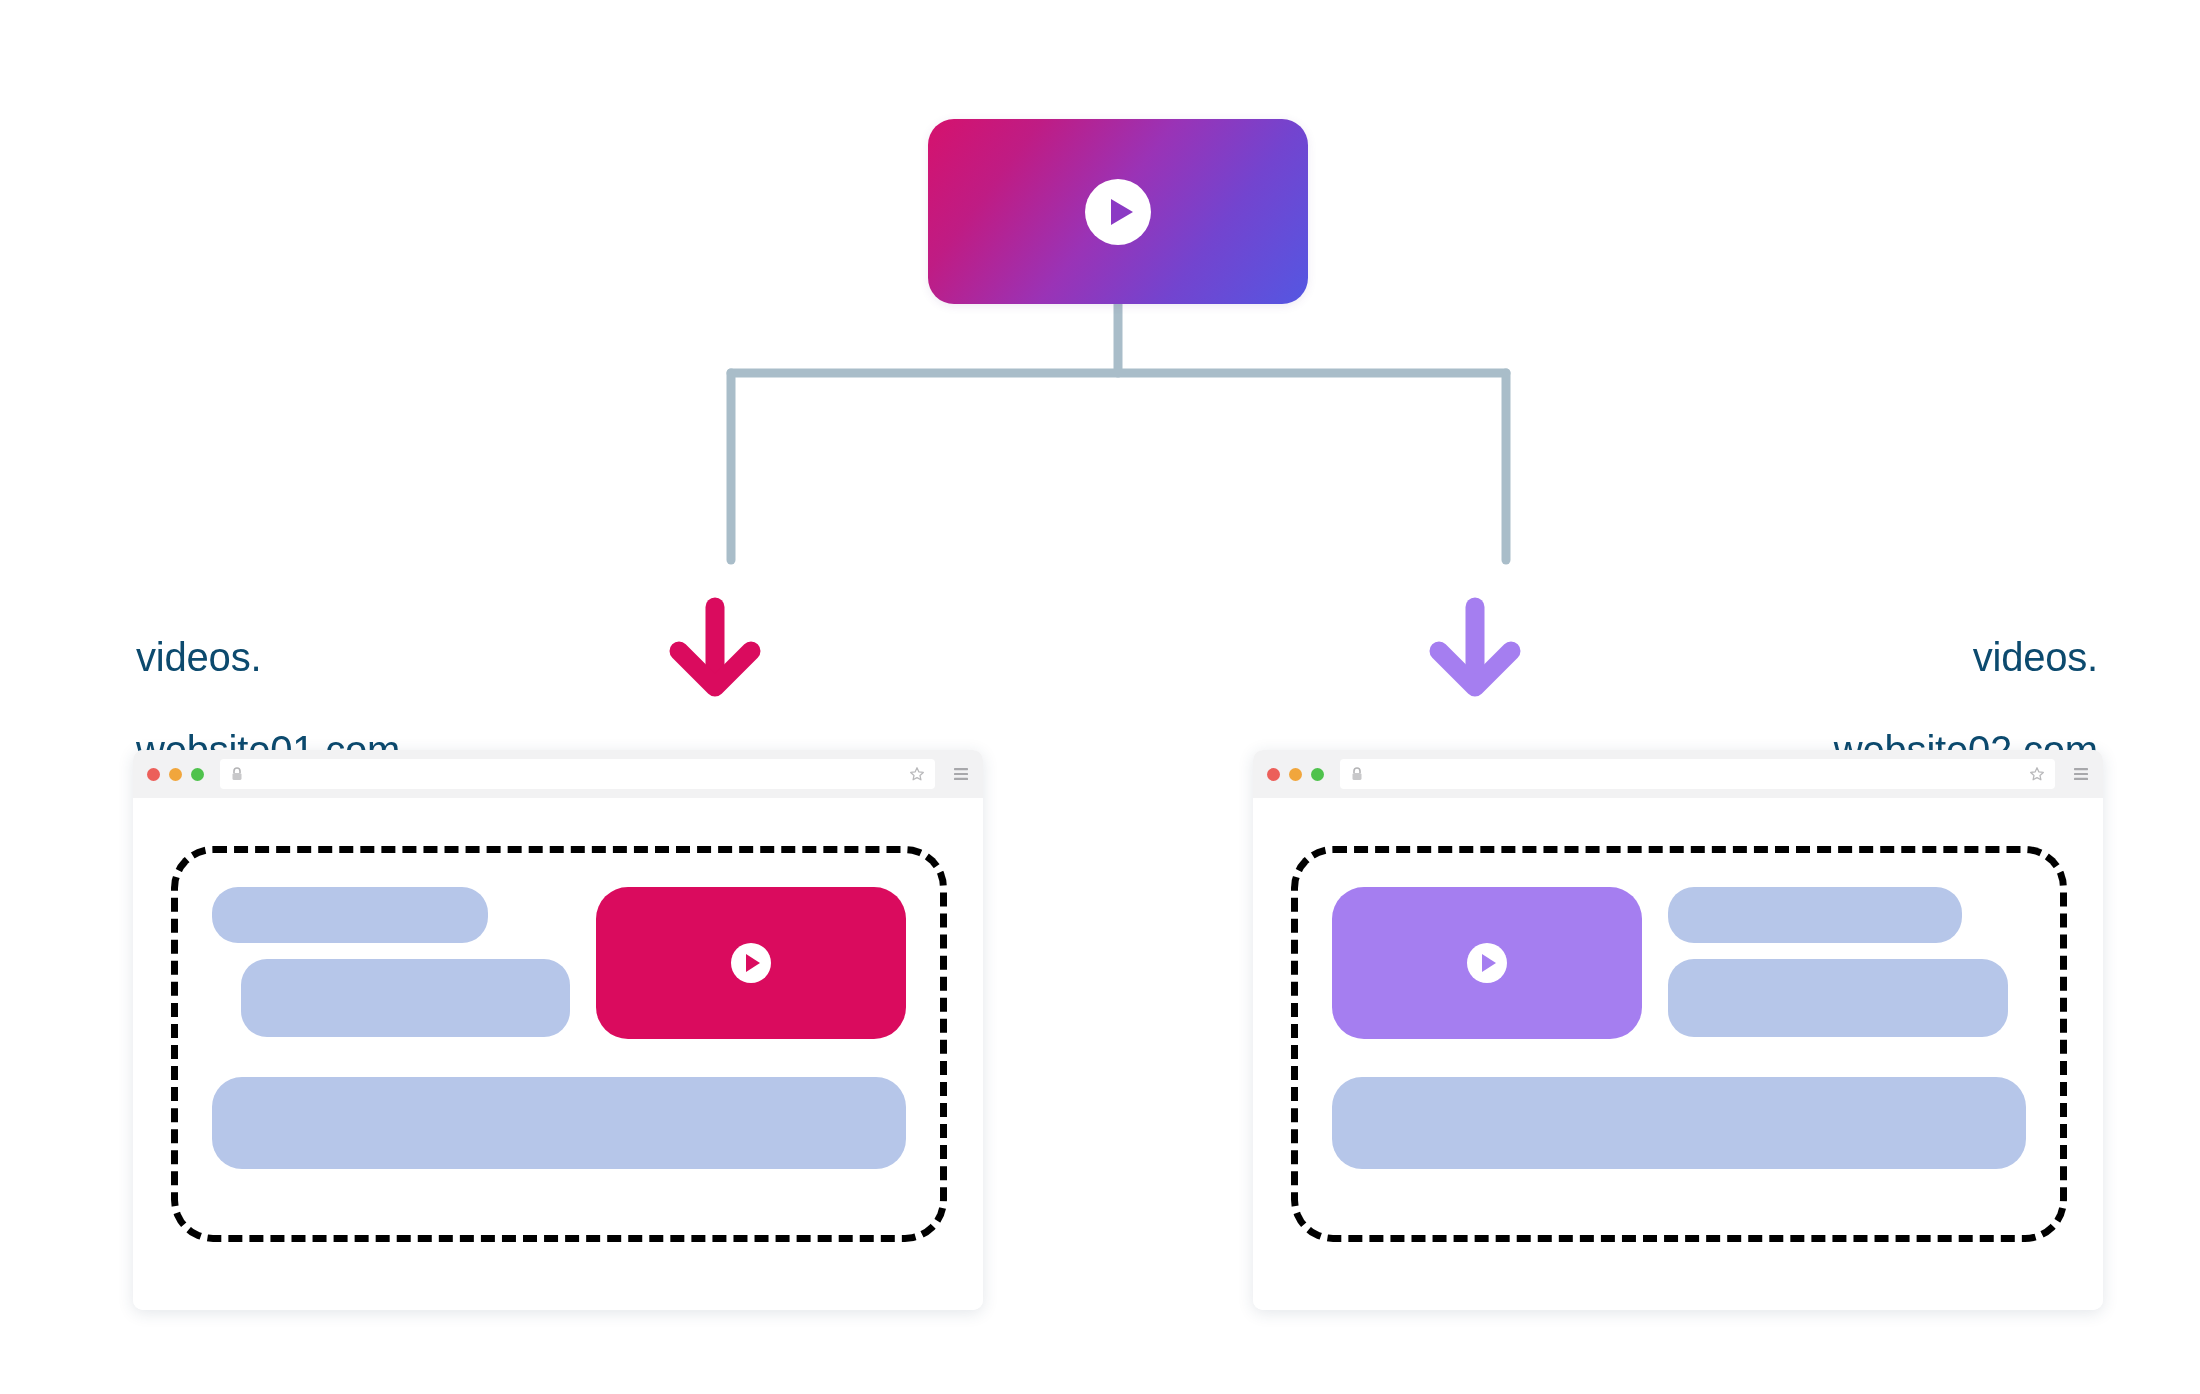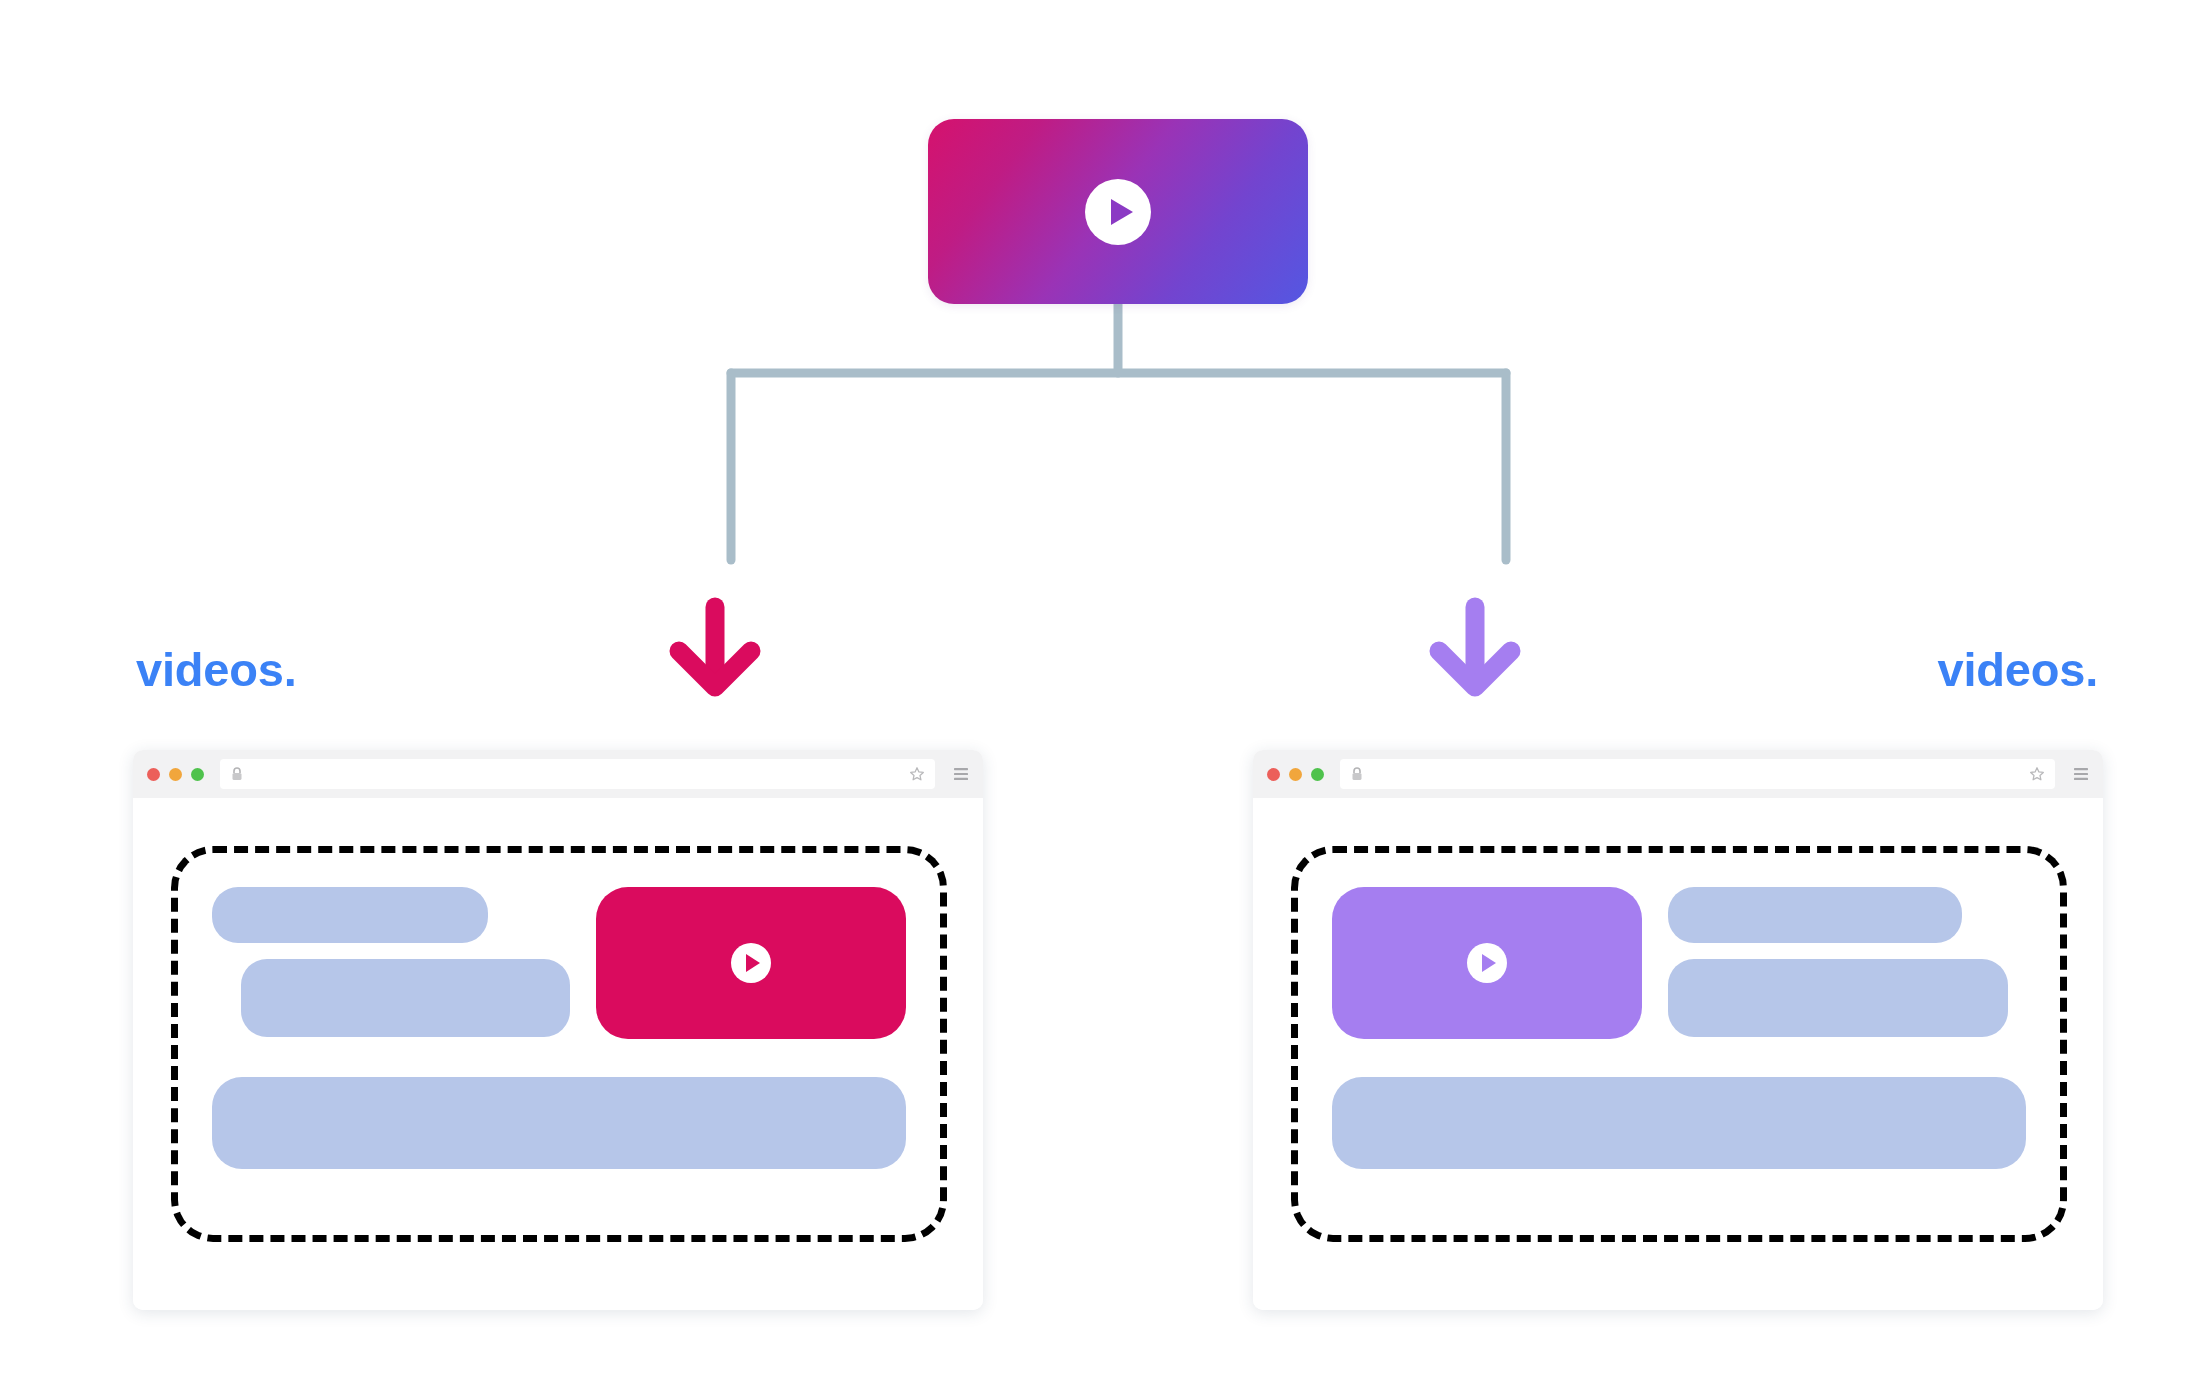--- a/index.html
+++ b/index.html
@@ -44,26 +44,25 @@
   .play-badge {
     position: absolute;
     left: 50%;
     top: 50%;
     transform: translate(-50%, -50%);
   }
 
   
   .endpoint-label {
     position: absolute;
-    color: #3b82f6;
-    font-size: 47px;
+    color: #0c4a6e;
+    font-size: 40px;
     line-height: 1.16;
     letter-spacing: -0.2px;
     white-space: pre-line;
-    font-weight: bold;
   }
   .endpoint-label.left {
     left: 136px;
     top: 588px;
     text-align: left;
   }
   .endpoint-label.right {
     right: 102px;
     top: 588px;
     text-align: right;

